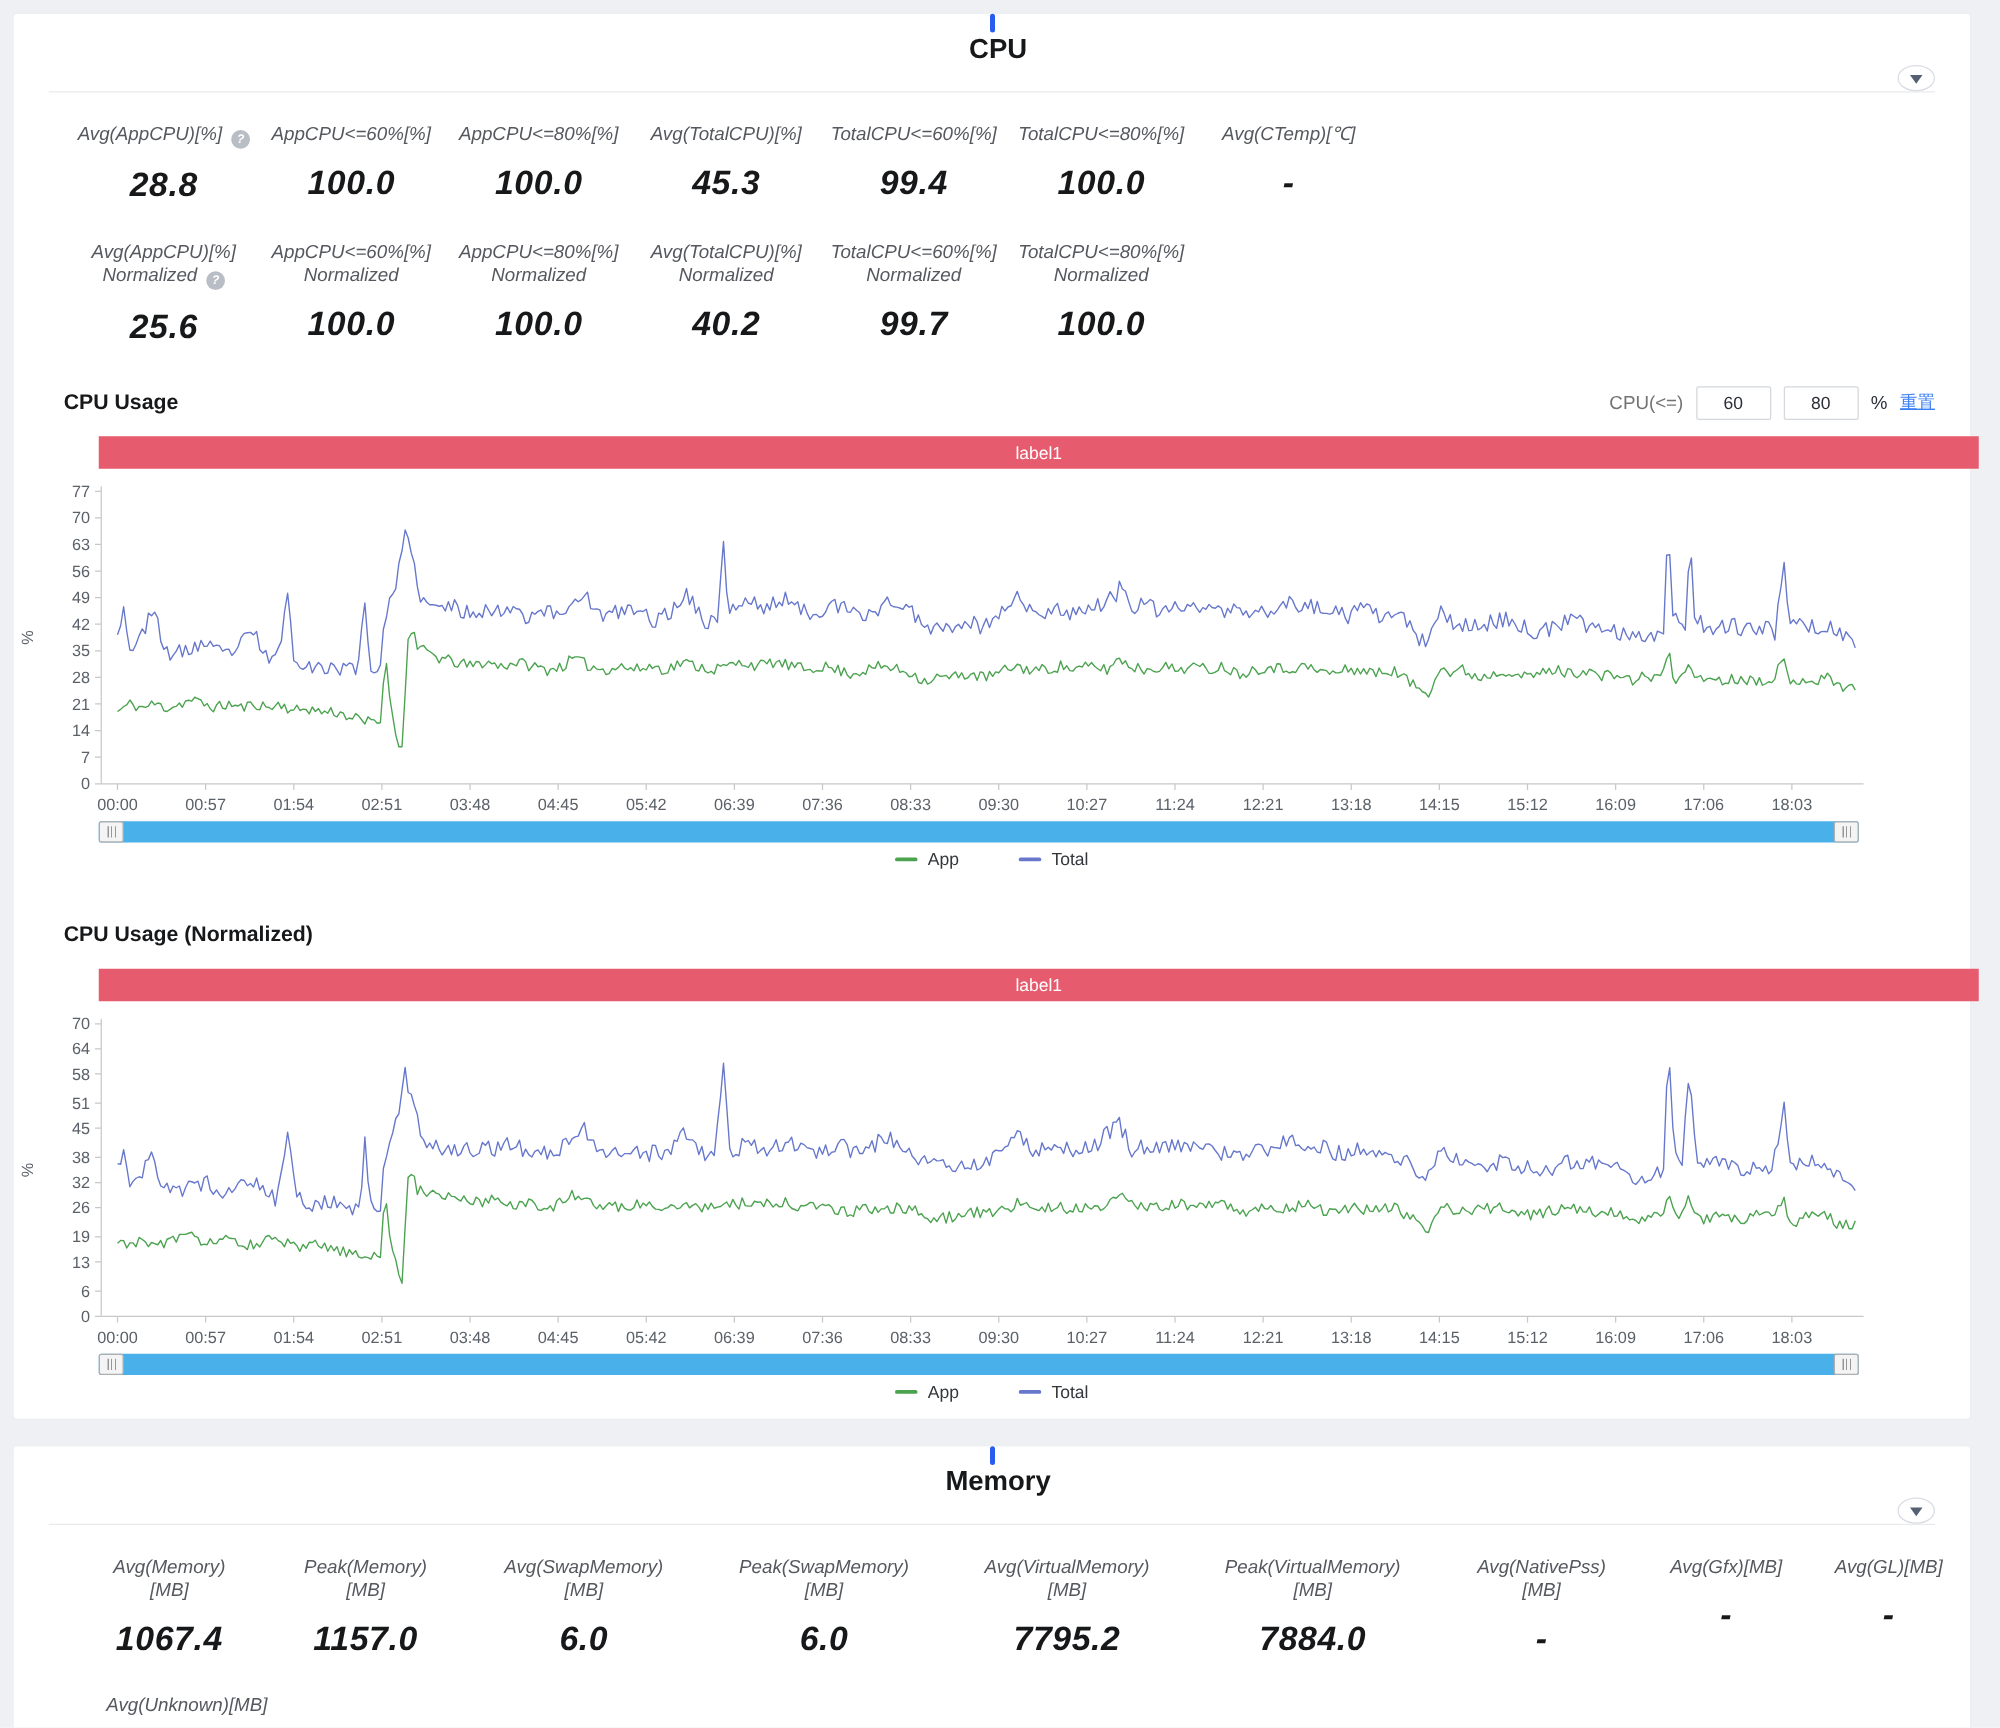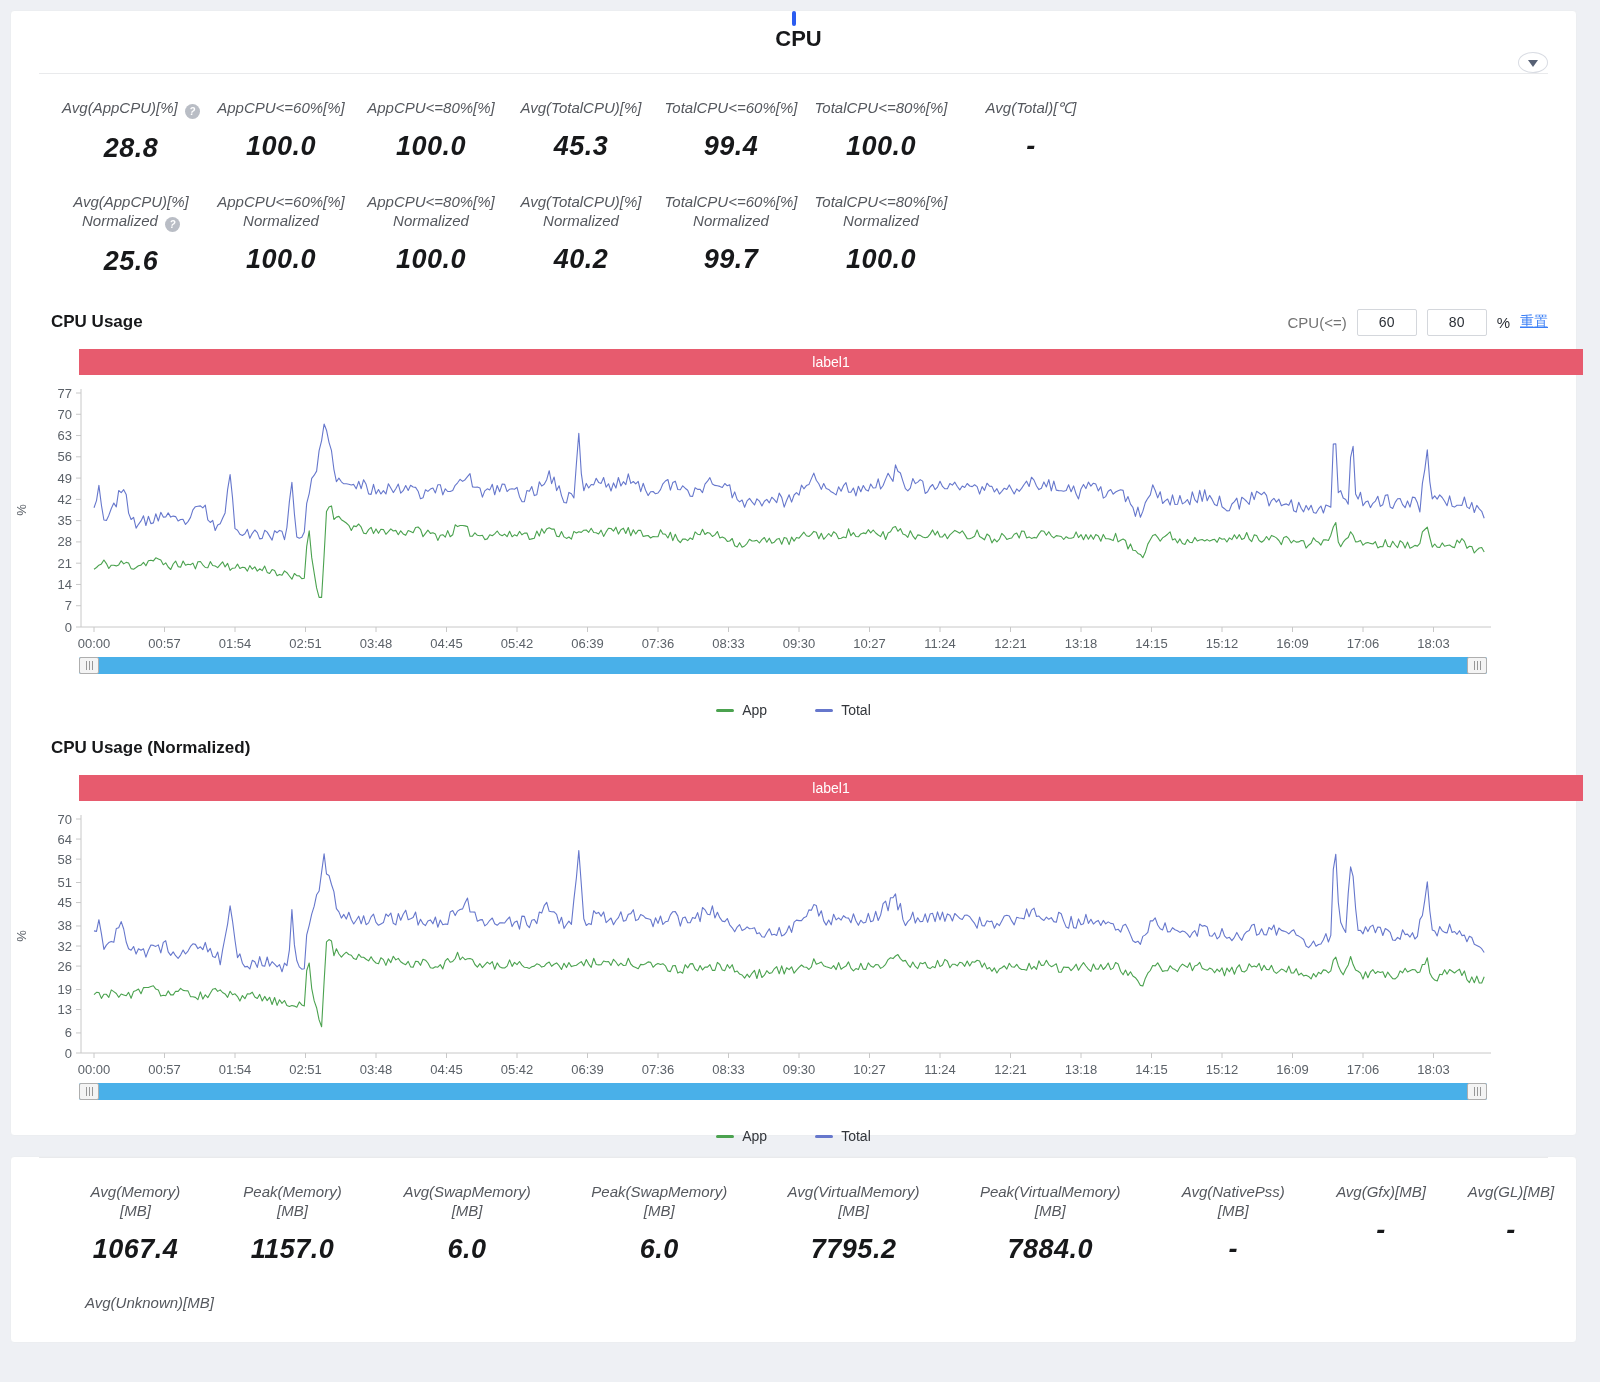--- a/index.html
+++ b/index.html
@@ -44,21 +44,21 @@
     color:#fff; font-size:14px; text-align:center; line-height:26px; }
   .plot-svg { position:absolute; left:0; top:28px; }
   .scrollbar { position:absolute; left:68px; top:308px; width:1408px; height:17px;
     background:#49b0e9; border-radius:2px; }
   .sb-handle { position:absolute; top:0; width:20px; height:17px; background:#f4f4f4;
     border:1px solid #aeaeae; border-radius:2px; display:flex; align-items:center;
     justify-content:center; cursor:ew-resize; }
   .sb-left { left:0; } .sb-right { right:0; }
   .grip { width:7px; height:9px;
     background:repeating-linear-gradient(90deg,#979797 0 1px,transparent 1px 3px); }
-  .legend { position:absolute; left:0; top:353px; width:100%; display:flex;
+  .legend { position:absolute; left:0; top:330px; width:100%; display:flex;
     justify-content:center; gap:48px; }
   .legend-item { display:flex; align-items:center; gap:8px; cursor:pointer; }
   .legend-line { width:18px; height:3px; border-radius:2px; }
   .legend-text { font-size:14px; color:#33363b; }
 </style>
 </head>
 <body>
 
 <div class="panel" id="cpu-panel">
   <div class="panel-header">
@@ -89,21 +89,21 @@
       </div>
       <div class="stat fixed">
         <div class="stat-label">TotalCPU&lt;=60%[%]</div>
         <div class="stat-value">99.4</div>
       </div>
       <div class="stat fixed">
         <div class="stat-label">TotalCPU&lt;=80%[%]</div>
         <div class="stat-value">100.0</div>
       </div>
       <div class="stat fixed">
-        <div class="stat-label">Avg(Total)[℃]</div>
+        <div class="stat-label">Avg(CTemp)[℃]</div>
         <div class="stat-value">-</div>
       </div>
     </div>
   <div class="stats-row" id="cpu-stats-2">
       <div class="stat fixed">
         <div class="stat-label">Avg(AppCPU)[%]<br>Normalized <span class="help">?</span></div>
         <div class="stat-value">25.6</div>
       </div>
       <div class="stat fixed">
         <div class="stat-label">AppCPU&lt;=60%[%]<br>Normalized</div>
@@ -323,20 +323,27 @@
         </div>
         <div class="legend-item">
           <span class="legend-line" style="background:#6677cc"></span>
           <span class="legend-text">Total</span>
         </div>
       </div>
   </div>
 </div>
 
 <div class="panel" id="memory-panel">
+  <div class="panel-header">
+    <div class="accent-bar"></div>
+    <div class="panel-title">Memory</div>
+    <div class="collapse-btn">
+      <div class="tri-down"></div>
+    </div>
+  </div>
   <div class="divider"></div>
   <div class="stats-row" id="mem-stats-1">
       <div class="stat pad">
         <div class="stat-label">Avg(Memory)[MB]</div>
         <div class="stat-value">1067.4</div>
       </div>
       <div class="stat pad">
         <div class="stat-label">Peak(Memory)[MB]</div>
         <div class="stat-value">1157.0</div>
       </div>

